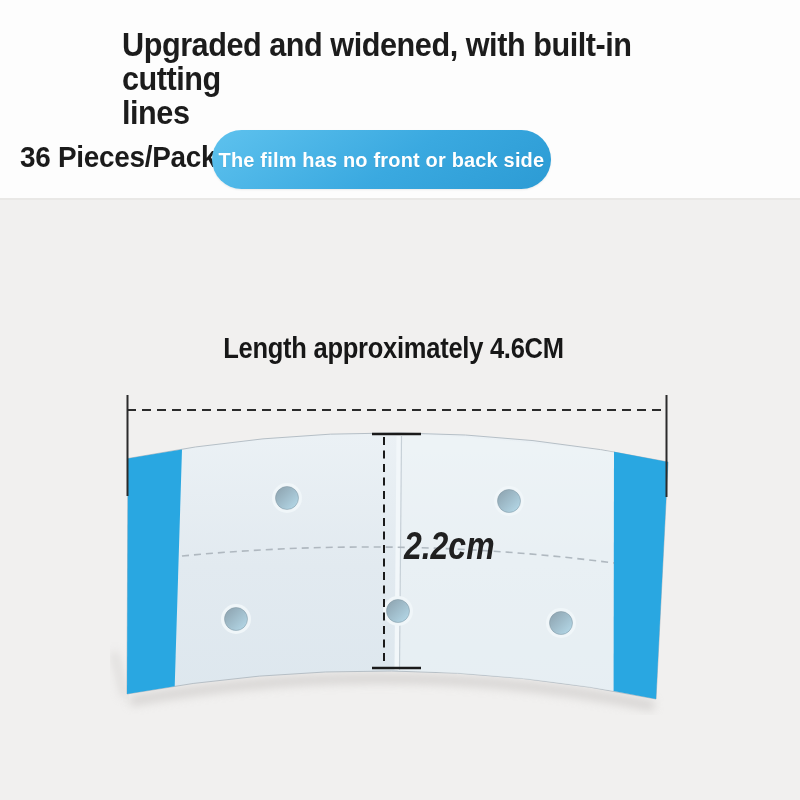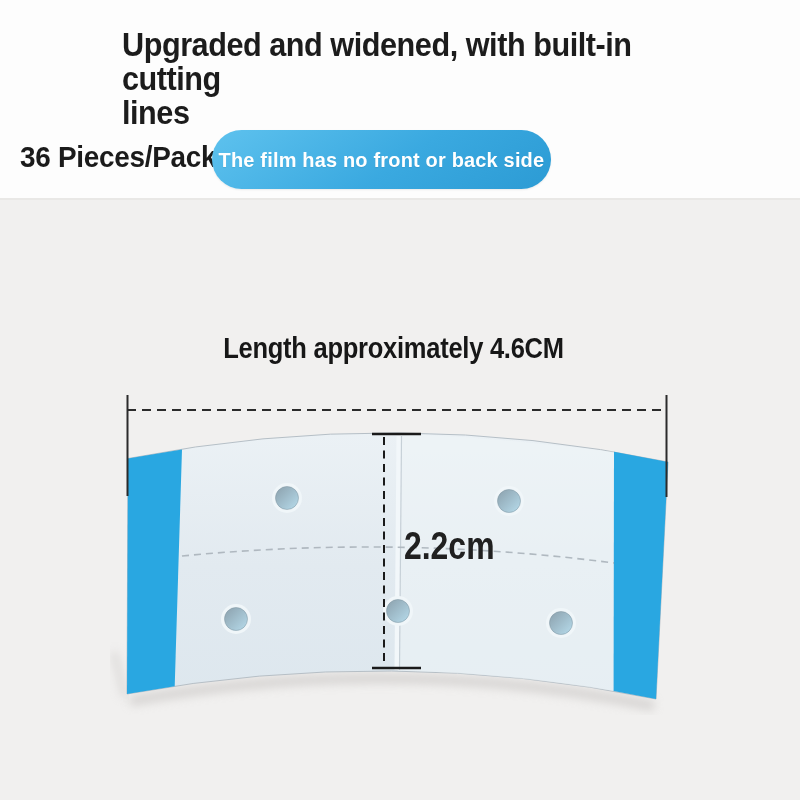--- a/index.html
+++ b/index.html
@@ -38,21 +38,21 @@
   }
   .length-label{
     position:absolute;left:0;top:330px;width:786px;text-align:center;
     color:#171717;
   }
   .length-label .txt{
     display:inline-block;font-size:29px;font-weight:700;line-height:36px;
     transform:scaleX(0.88);letter-spacing:-0.3px;white-space:nowrap;
   }
   .width-label{
-    position:absolute;left:404px;top:524px;color:#202020;
+    position:absolute;left:404px;top:524px;color:#202020;font-style:italic;
   }
   .width-label .txt{
     display:inline-block;font-size:38px;font-weight:700;line-height:44px;
     transform:scaleX(0.84);transform-origin:left top;letter-spacing:0px;
     white-space:nowrap;
   }
   svg.figure-overlay{position:absolute;left:0;top:0;width:800px;height:800px;}
 </style>
 </head>
 <body>

